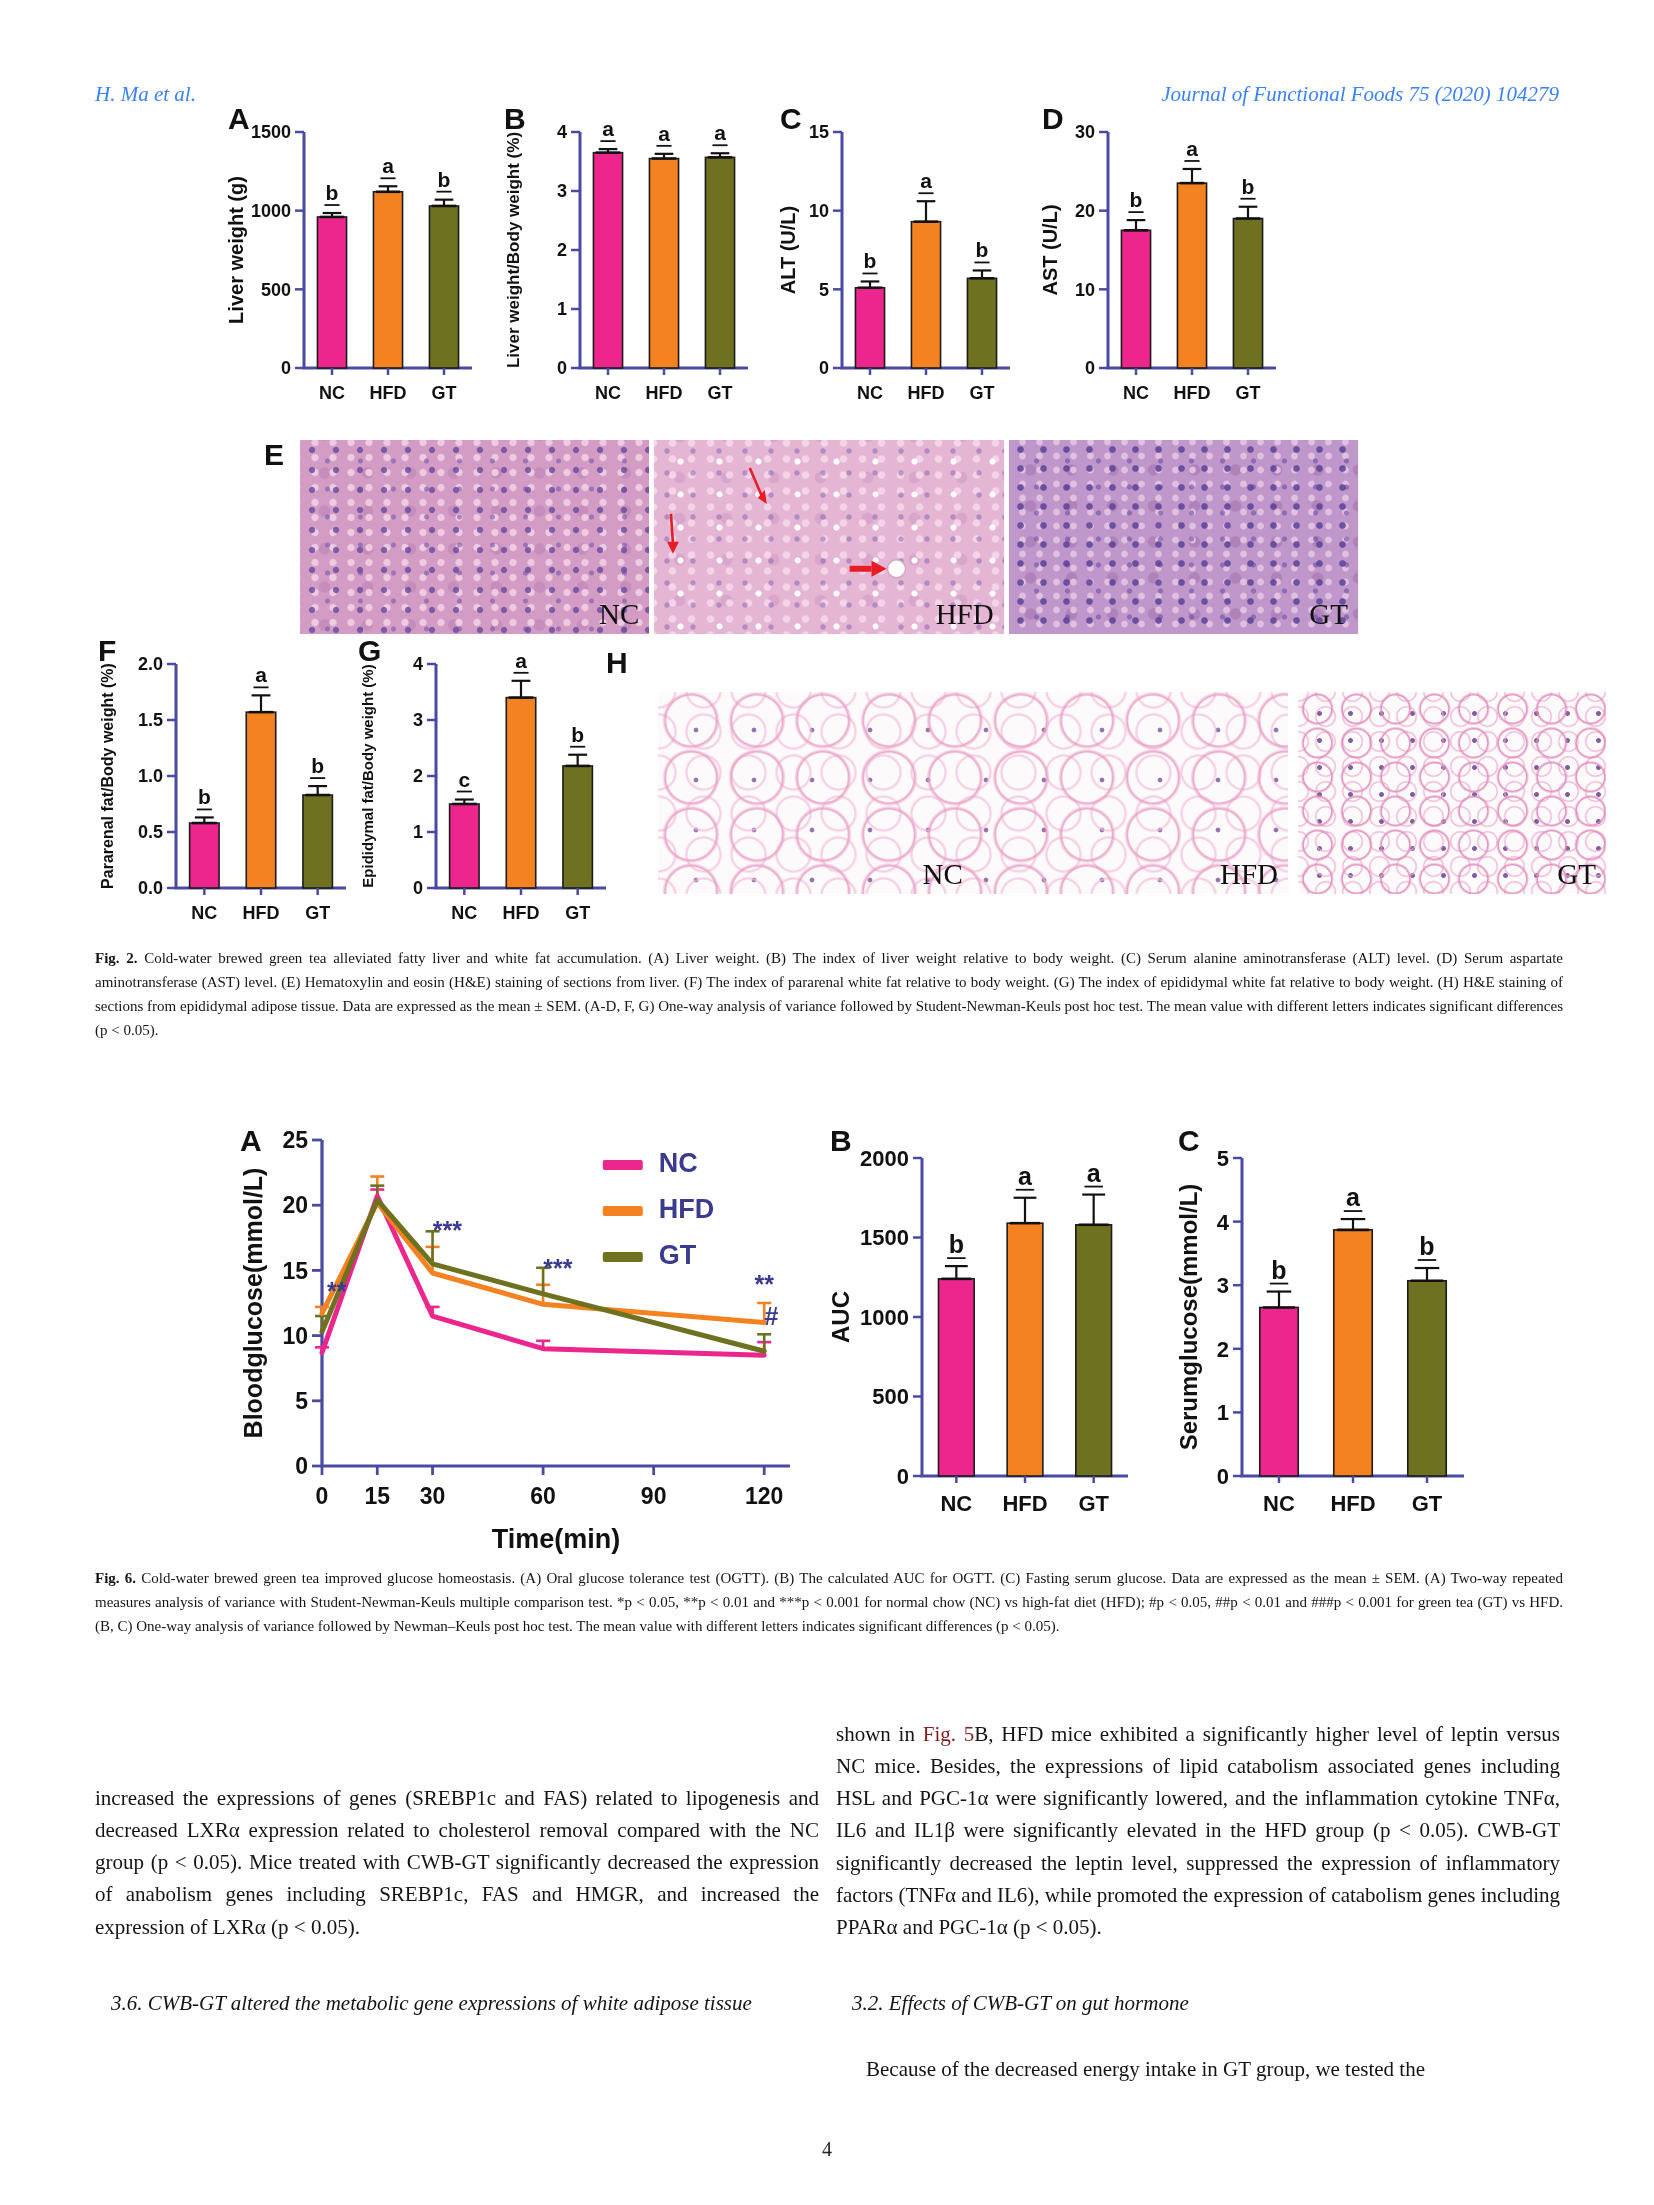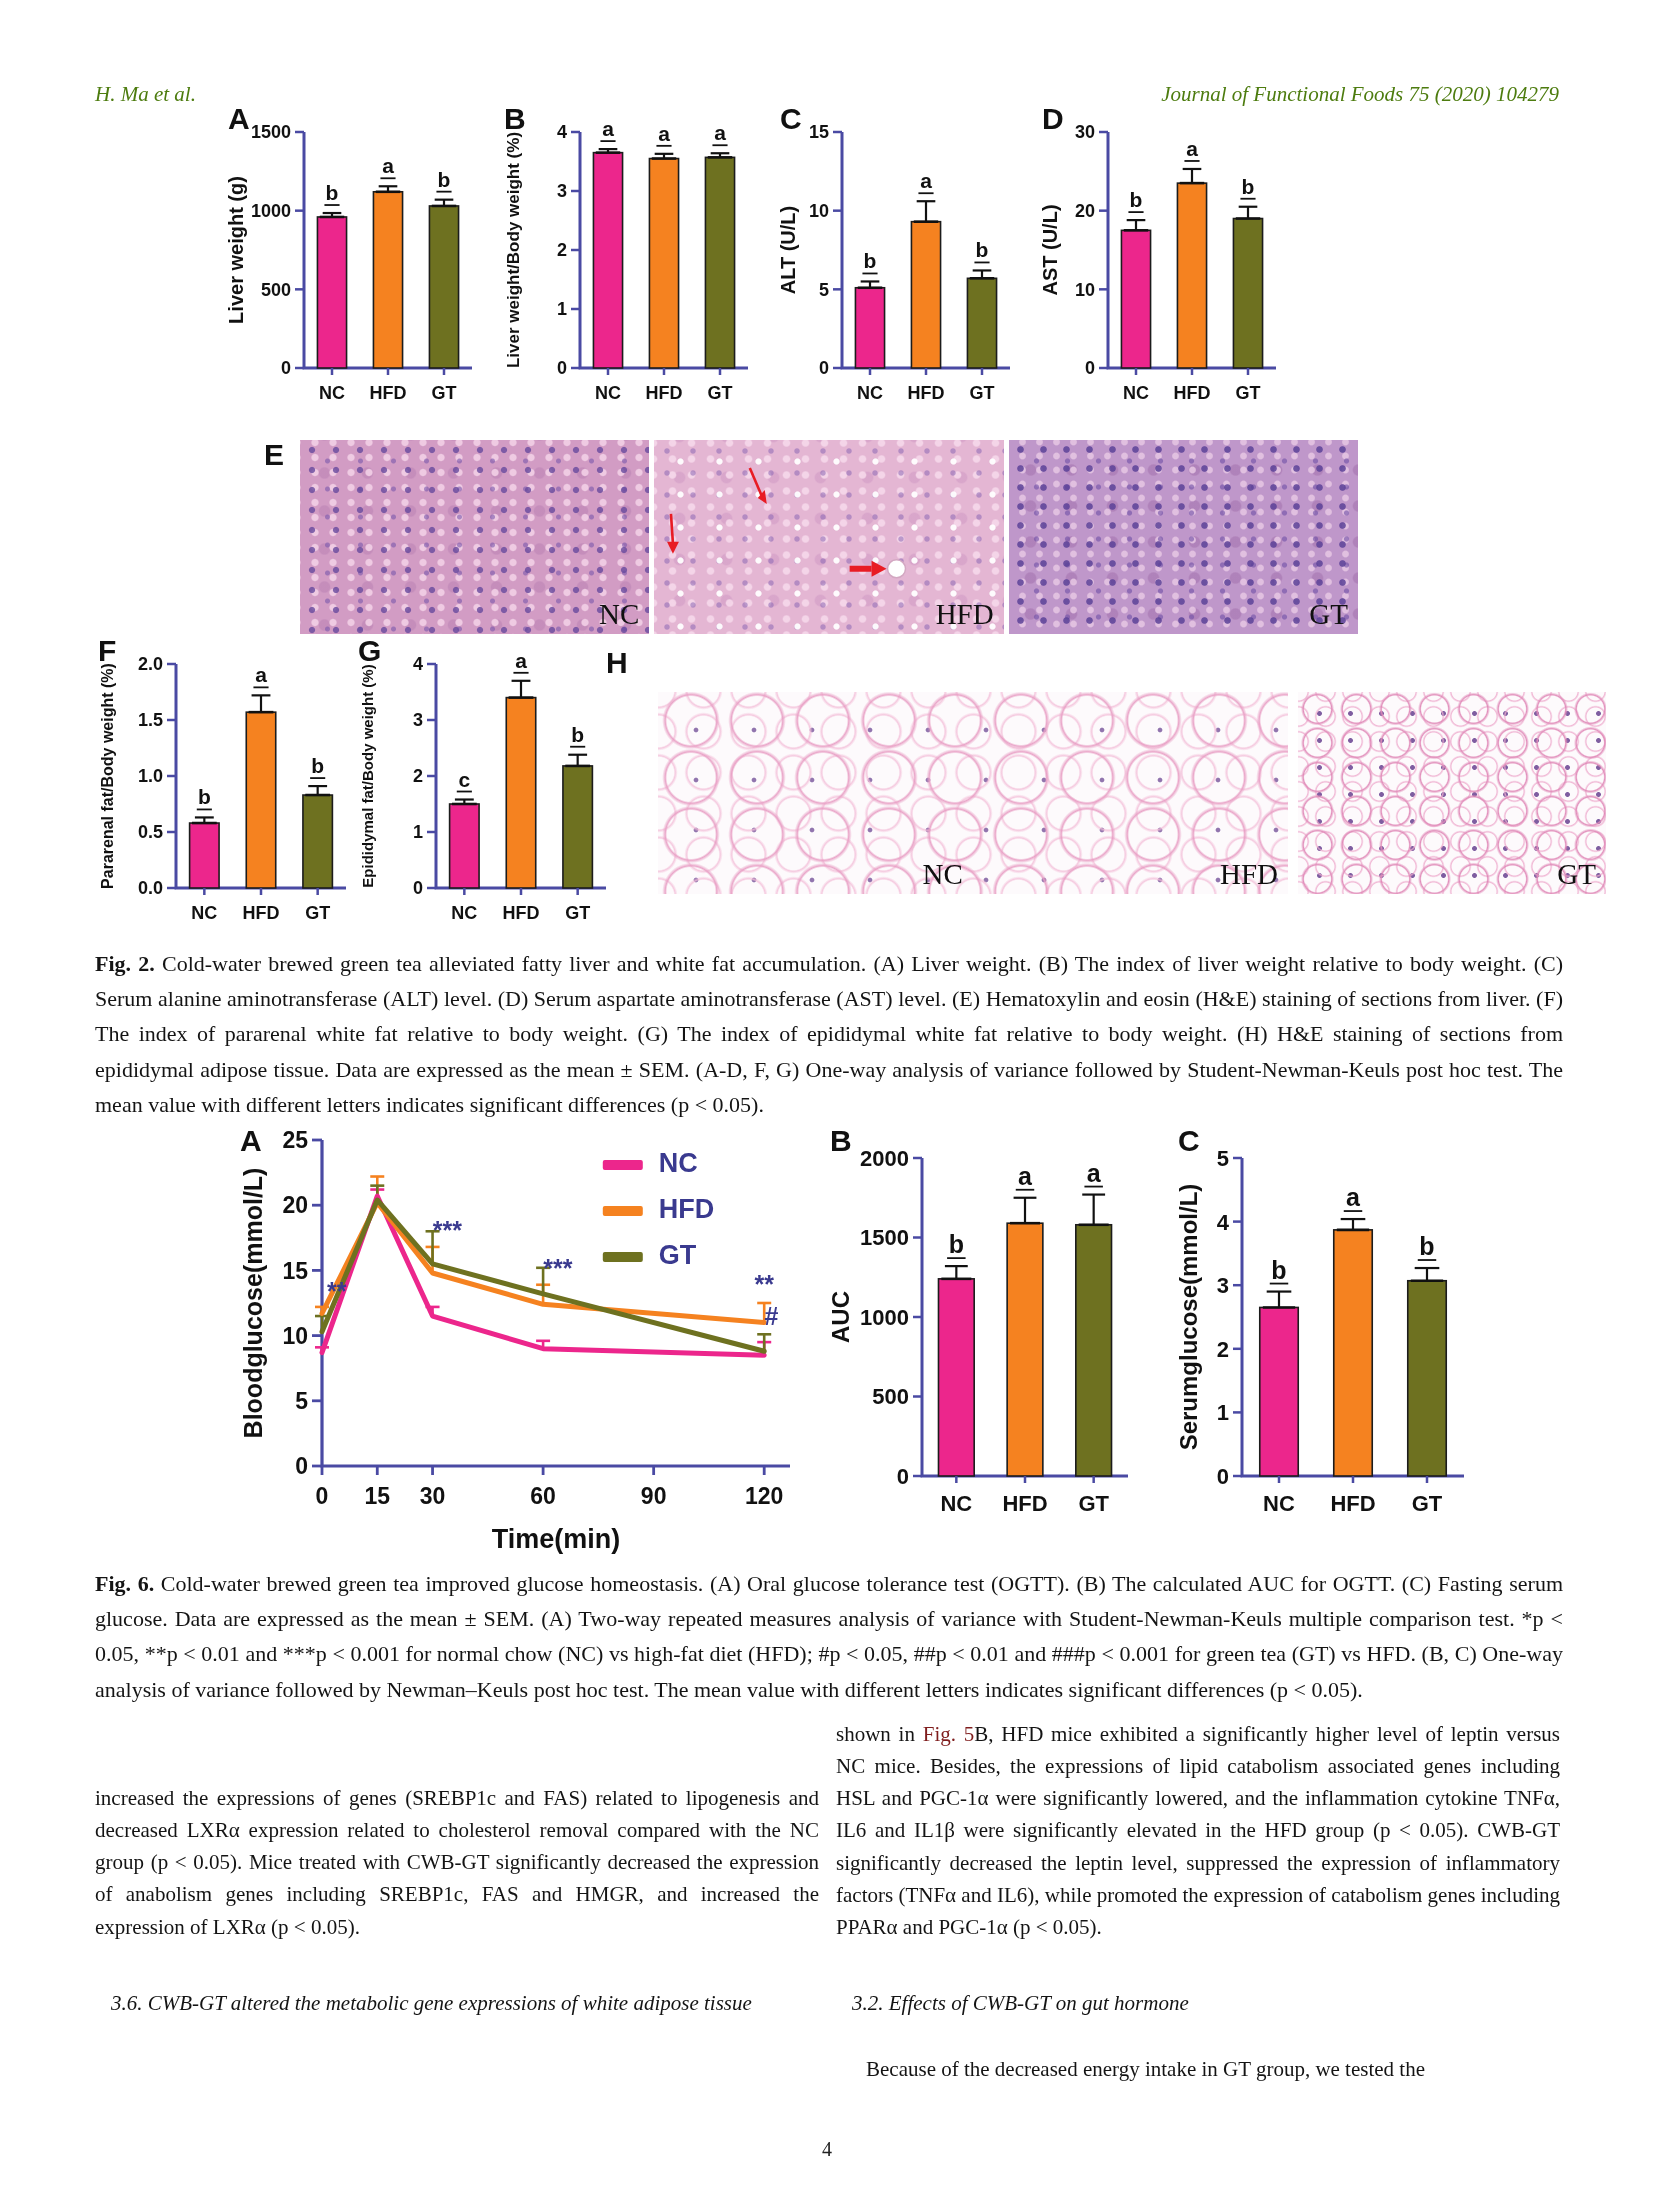--- a/index.html
+++ b/index.html
@@ -1,20 +1,20 @@
 <!DOCTYPE html>
 <html><head>
 <meta charset="utf-8">
 <style>
   html,body{margin:0;padding:0;background:#ffffff;}
   .page{position:relative;width:1654px;height:2205px;background:#fff;margin:0 auto;overflow:hidden;
         font-family:"Liberation Serif",serif;color:#111;}
   
   .header{position:absolute;left:95px;right:95px;top:82px;display:flex;justify-content:space-between;
-          font-style:italic;font-size:21px;color:#4d7c0f;}
+          font-style:italic;font-size:21px;color:#3b82f6;}
   .prow{position:absolute;display:flex;gap:22px;}
   .pl{position:relative;}
   .pletter{position:absolute;left:2px;top:-2px;font-family:"Liberation Sans",sans-serif;
            font-weight:bold;font-size:30px;color:#111;z-index:3;}
   .pletter.light{font-weight:600;}
   .chart{display:block;}
   
   .hist{position:relative;overflow:hidden;}
   .hlabel{position:absolute;bottom:3px;right:10px;font-family:"Liberation Serif",serif;
           font-size:29px;color:#101010;z-index:4;}
@@ -49,21 +49,21 @@
     radial-gradient(circle, rgba(110,72,148,.75) 1.9px, rgba(0,0,0,0) 2.8px);
     background-size:66px 57px,45px 41px,58px 50px;
     background-position:0 0,23px 19px,9px 13px;}
   .adi.gt{background-image:
     radial-gradient(circle, rgba(0,0,0,0) 50%, rgba(224,138,184,.95) 55%, rgba(0,0,0,0) 64%),
     radial-gradient(circle, rgba(0,0,0,0) 46%, rgba(238,170,205,.85) 52%, rgba(0,0,0,0) 61%),
     radial-gradient(circle, rgba(104,66,144,.85) 2px, rgba(0,0,0,0) 2.9px);
     background-size:39px 34px,27px 25px,31px 27px;
     background-position:0 0,14px 12px,6px 8px;}
   
-  .caption{position:absolute;font-size:22px;line-height:1.6;text-align:justify;color:#141414;}
+  .caption{position:absolute;font-size:15px;line-height:1.6;text-align:justify;color:#141414;}
   .caption b{font-weight:bold;}
   .col{position:absolute;font-size:21px;line-height:1.53;text-align:justify;color:#141414;}
   .col p{margin:0 0 0 0;}
   .col p.indent{text-indent:30px;}
   .subhead{font-style:italic;font-size:21px;margin:44px 0 34px 16px;}
   .fig-link{color:#7f1d1d;}
   .pageno{position:absolute;left:0;right:0;top:2138px;text-align:center;font-size:20px;color:#222;}
 </style>
 </head>
 <body>

